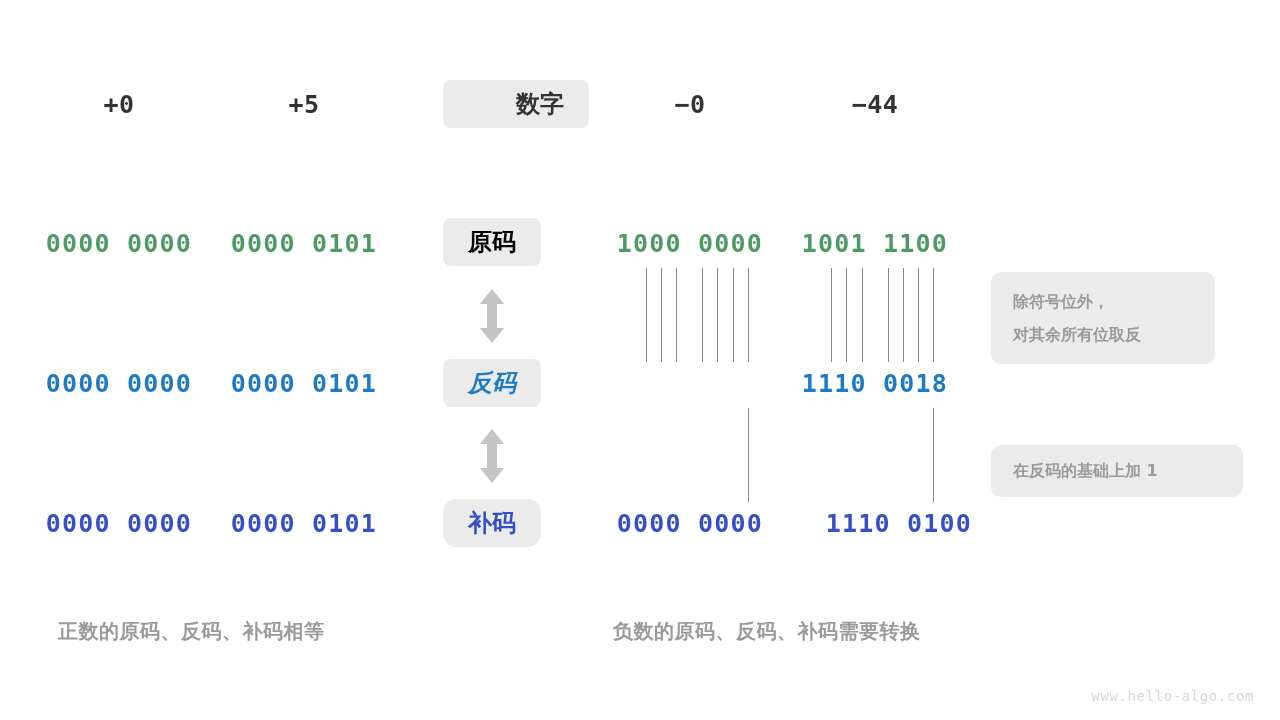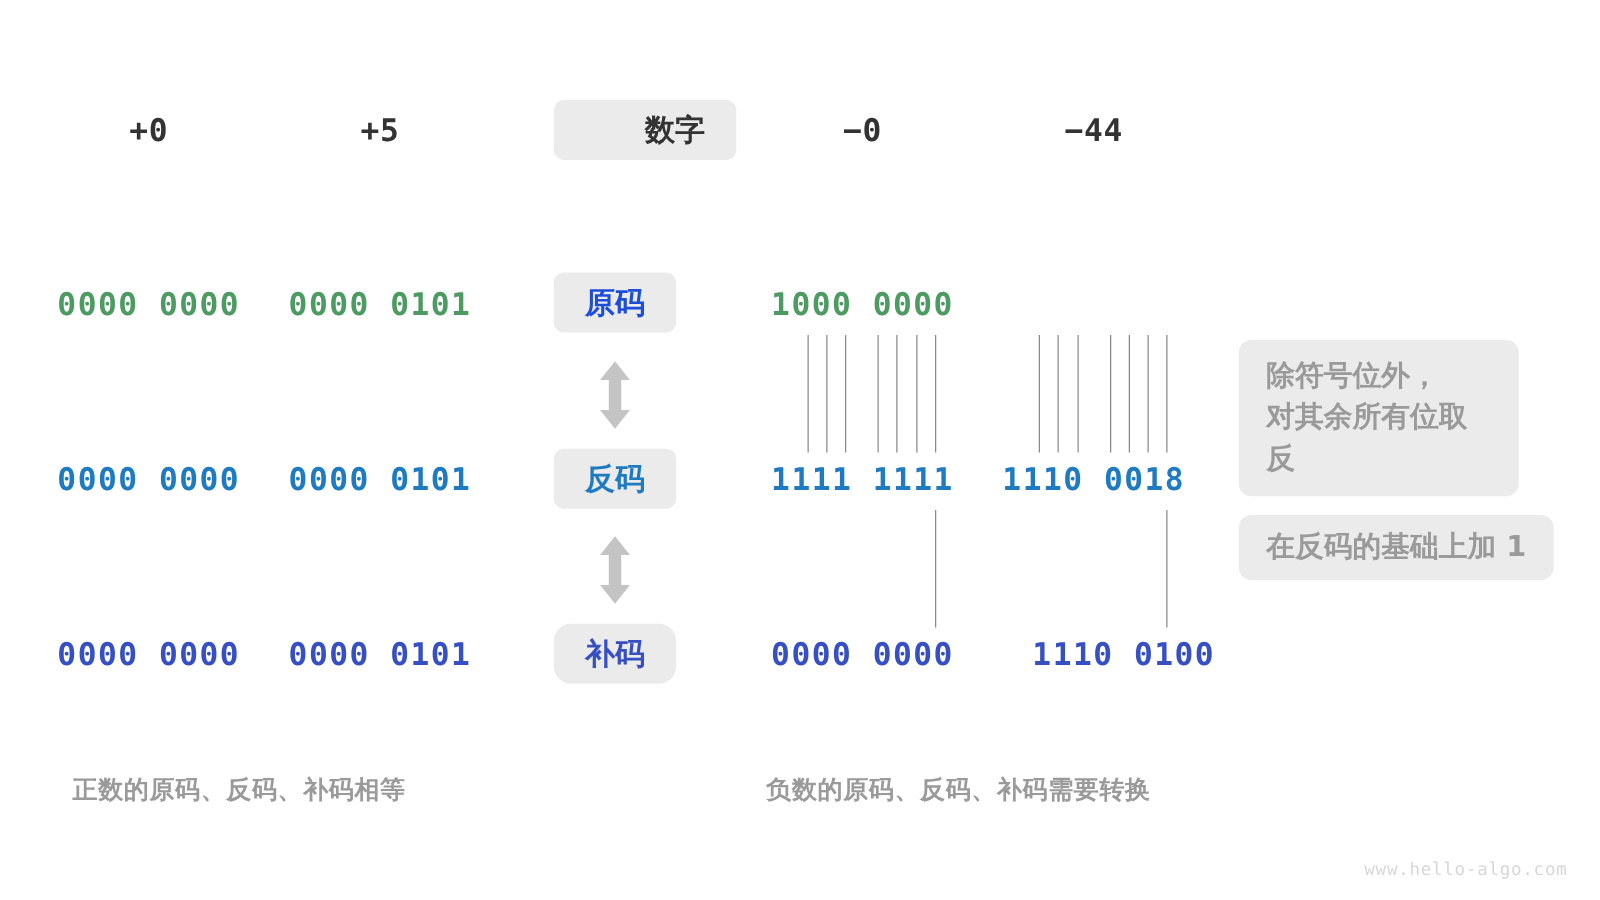--- a/index.html
+++ b/index.html
@@ -44,22 +44,22 @@
     background: #ebebeb;
     border-radius: 8px;
     font-size: 24px;
     font-weight: 700;
     width: 98px;
     height: 48px;
     line-height: 48px;
     text-align: center;
   }
   .badge-head   { color: #333333; padding-left: 48px; }
-  .badge-green  { color: #1d4ed8; }
-  .badge-blue   { color: #1f7bc1; }
+  .badge-green  { color: #000000; }
+  .badge-blue   { color: #1f7bc1; font-style: italic; }
   .badge-indigo { color: #3650c4; border-radius: 14px; }
 
   
   .bits {
     font-family: "DejaVu Sans Mono", "Liberation Mono", monospace;
     font-size: 25px;
     font-weight: 700;
     letter-spacing: 1.2px;
   }
   .bits-green  { color: #4e9a63; }
@@ -79,21 +79,21 @@
     width: 30px;
     height: 56px;
   }
 
   
   .note {
     position: absolute;
     background: #ebebeb;
     border-radius: 10px;
     color: #9a9a9a;
-    font-size: 23px;
+    font-size: 16px;
     font-weight: 700;
     line-height: 33px;
     padding: 13px 22px;
     box-sizing: border-box;
     white-space: pre-line;
   }
 
   
   .caption {
     position: absolute;
@@ -131,28 +131,28 @@
   <div class="cell num-label" style="left:816px; top:82px; width:118px; height:44px;">−44</div>
 
   <div class="cell bits bits-green" style="left:28px;  top:222px; width:182px; height:42px;">0000 0000</div>
 
   <div class="cell bits bits-green" style="left:213px; top:222px; width:182px; height:42px;">0000 0101</div>
 
   <div class="badge badge-green" style="position:absolute; left:443px; top:218px;">原码</div>
 
   <div class="cell bits bits-green" style="left:599px; top:222px; width:182px; height:42px;">1000 0000</div>
 
+  <div class="cell bits bits-green" style="left:784px; top:222px; width:182px; height:42px;">1001 1100</div>
 
   <div class="cell bits bits-blue" style="left:28px;  top:362px; width:182px; height:42px;">0000 0000</div>
 
   <div class="cell bits bits-blue" style="left:213px; top:362px; width:182px; height:42px;">0000 0101</div>
 
   <div class="badge badge-blue" style="position:absolute; left:443px; top:359px;">反码</div>
 
-  <div class="cell bits bits-blue" style="left:599px; top:362px; width:182px; height:42px;">1111 1111</div>
 
   <div class="cell bits bits-blue" style="left:784px; top:362px; width:182px; height:42px;">1110 0018</div>
 
   <div class="cell bits bits-indigo" style="left:28px;  top:502px; width:182px; height:42px;">0000 0000</div>
 
   <div class="cell bits bits-indigo" style="left:213px; top:502px; width:182px; height:42px;">0000 0101</div>
 
   <div class="badge badge-indigo" style="position:absolute; left:443px; top:499px;">补码</div>
 
   <div class="cell bits bits-indigo" style="left:599px; top:502px; width:182px; height:42px;">0000 0000</div>
@@ -182,21 +182,21 @@
     <polygon points="15,1 27,16 20,16 20,40 27,40 15,55 3,40 10,40 10,16 3,16" fill="#c4c4c4"></polygon>
   </svg>
 
   <svg class="arrow-updown" style="left:477px; top:428px;" viewBox="0 0 30 56">
     <polygon points="15,1 27,16 20,16 20,40 27,40 15,55 3,40 10,40 10,16 3,16" fill="#c4c4c4"></polygon>
   </svg>
 
   <div class="note" style="left:991px; top:272px; width:224px;">除符号位外，
 对其余所有位取反</div>
 
-  <div class="note" style="left:991px; top:412px; width:252px; line-height:26px;">在反码的基础上加 1</div>
+  <div class="note" style="left:991px; top:445px; width:252px; line-height:26px;">在反码的基础上加 1</div>
 
   <div class="caption" style="left:613px; top:618px;">负数的原码、反码、补码需要转换</div>
 
   <div class="caption" style="left:58px;  top:618px;">正数的原码、反码、补码相等</div>
 
   <div class="watermark">www.hello-algo.com</div>
 
 </div>
 
 </body></html>

